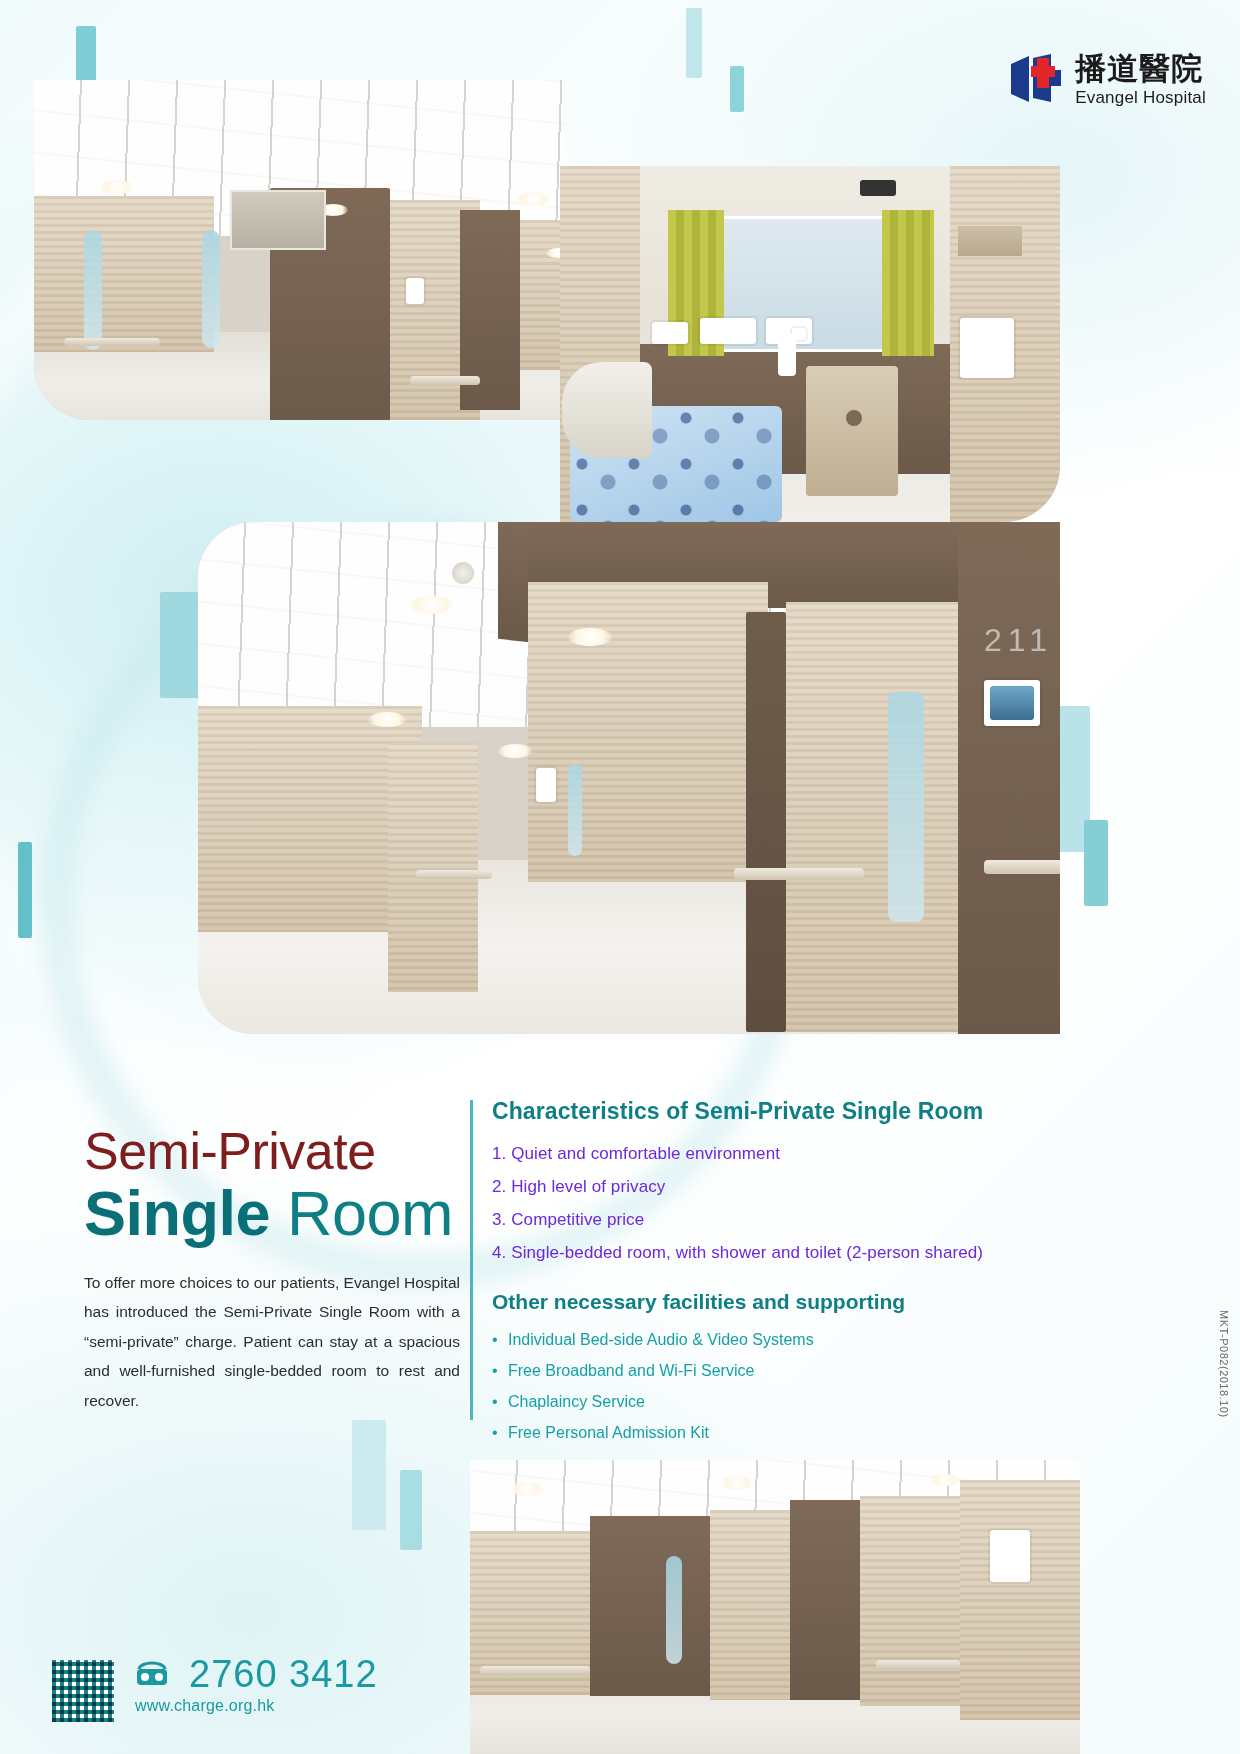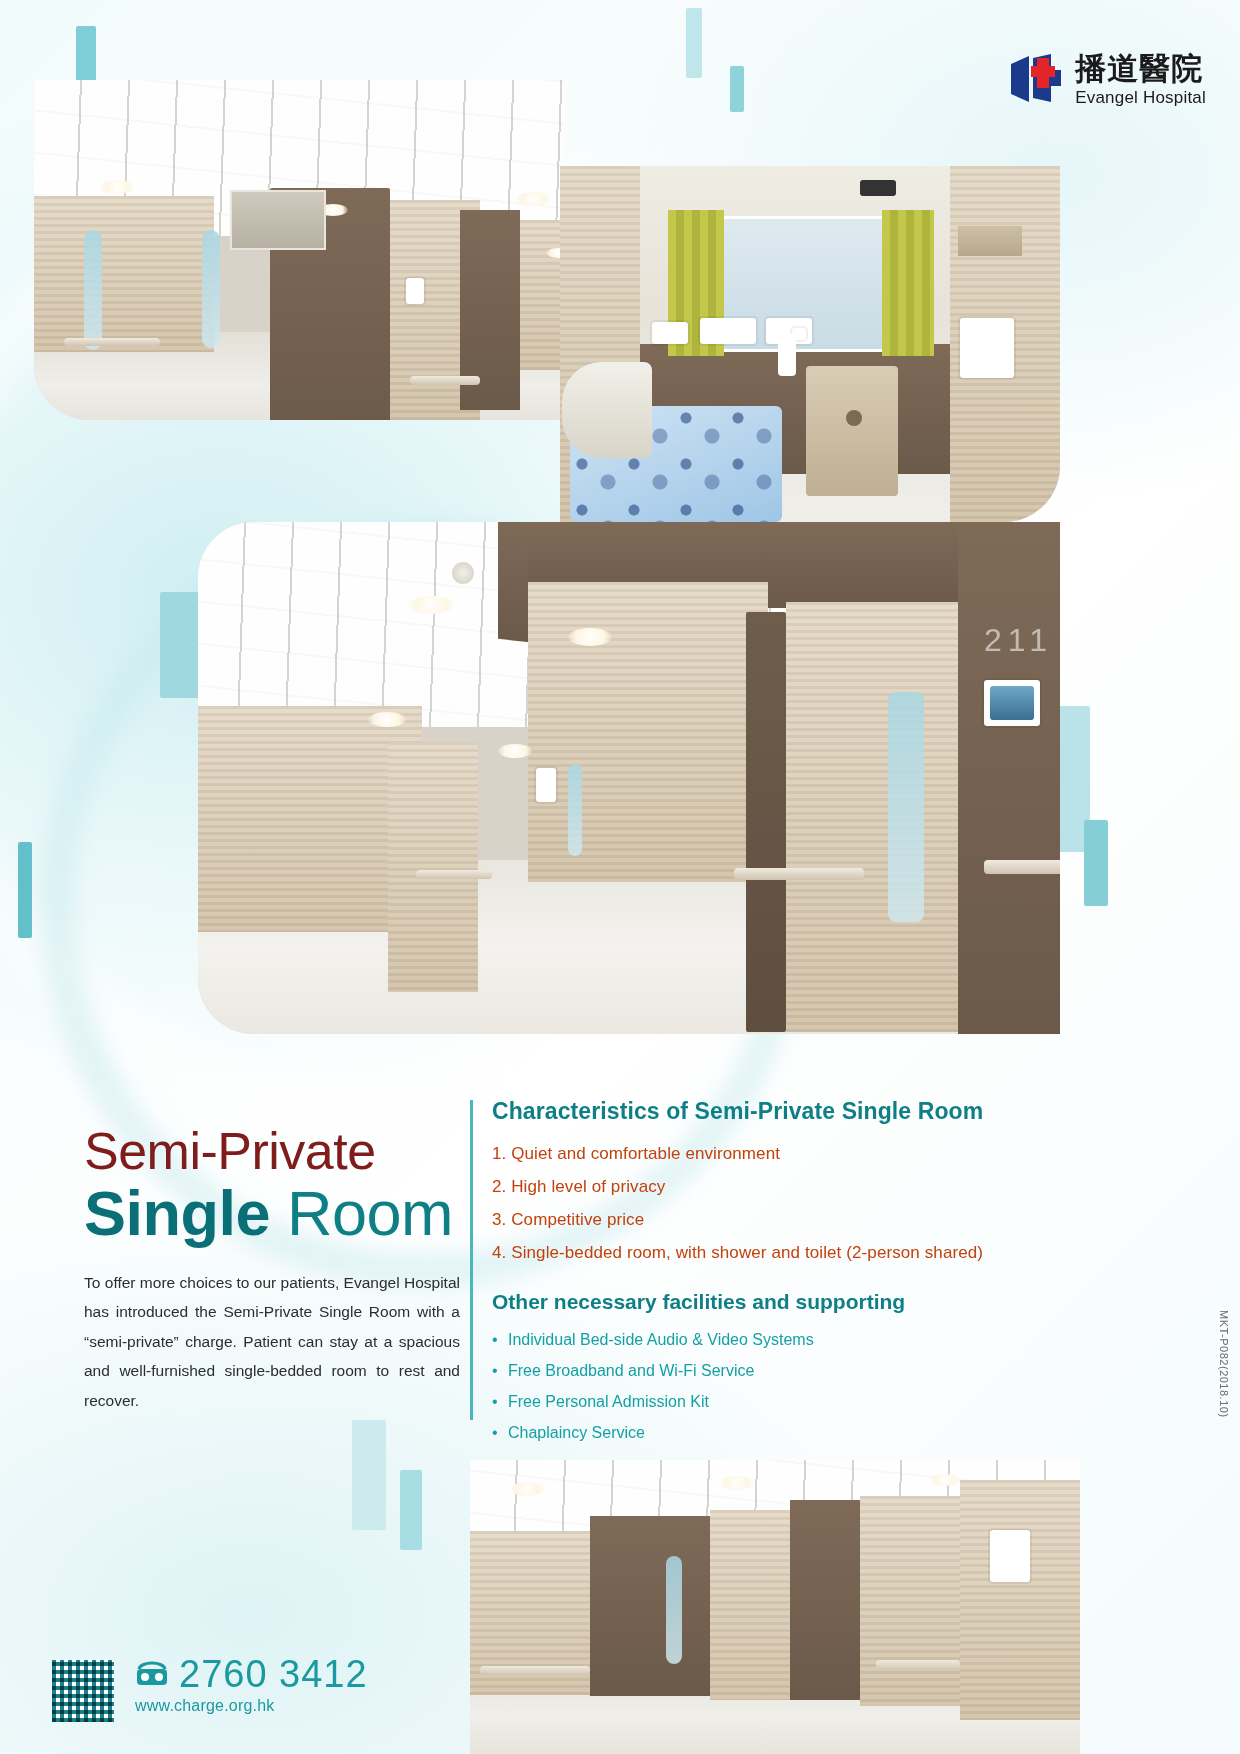--- a/index.html
+++ b/index.html
@@ -250,21 +250,21 @@
   }
   .heading {
     font-size: 23px;
     color: #0f7f86;
     margin: 0 0 12px 0;
     letter-spacing: 0.1px;
   }
   .num-list { margin: 0 0 20px 0; padding: 0; list-style: none; }
   .num-list li {
     font-size: 17px;
-    color: #c2410c;
+    color: #6d28d9;
     line-height: 1.95;
     letter-spacing: 0.1px;
   }
   .heading2 {
     font-size: 21px;
     color: #0f7f86;
     margin: 0 0 10px 0;
   }
   .bullet-list { margin: 0; padding: 0; list-style: none; }
   .bullet-list li {
@@ -294,21 +294,21 @@
     background-blend-mode: multiply;
   }
   .contact {
     position: absolute;
     left: 135px;
     top: 1655px;
   }
   .phone-row {
     display: flex;
     align-items: center;
-    gap: 10px;
+    gap: 20px;
   }
   .phone-icon {
     width: 34px; height: 30px;
     position: relative;
   }
   .phone-num {
     font-size: 38px;
     color: #1a9aa0;
     letter-spacing: 1px;
     line-height: 1;
@@ -452,22 +452,22 @@
     <li>1. Quiet and comfortable environment</li>
     <li>2. High level of privacy</li>
     <li>3. Competitive price</li>
     <li>4. Single-bedded room, with shower and toilet (2-person shared)</li>
   </ul>
 
   <h2 class="heading2">Other necessary facilities and supporting</h2>
   <ul class="bullet-list">
     <li>Individual Bed-side Audio &amp; Video Systems</li>
     <li>Free Broadband and Wi-Fi Service</li>
+    <li>Chaplaincy Service</li>
     <li>Free Personal Admission Kit</li>
-    <li>Chaplaincy Service</li>
   </ul>
 </div>
 
 <div class="doc-code">MKT-P082(2018.10)</div>
 
 <div class="photo" id="photo4">
   <div class="ph-ceiling" style="height:32%"></div>
   <div class="ph-floor" style="height:34%"></div>
   <div class="ph-wood" style="left:0; top:24%; width:120px; height:56%;"></div>
   <div class="ph-dark" style="left:120px; top:56px; width:120px; height:180px;"></div>

